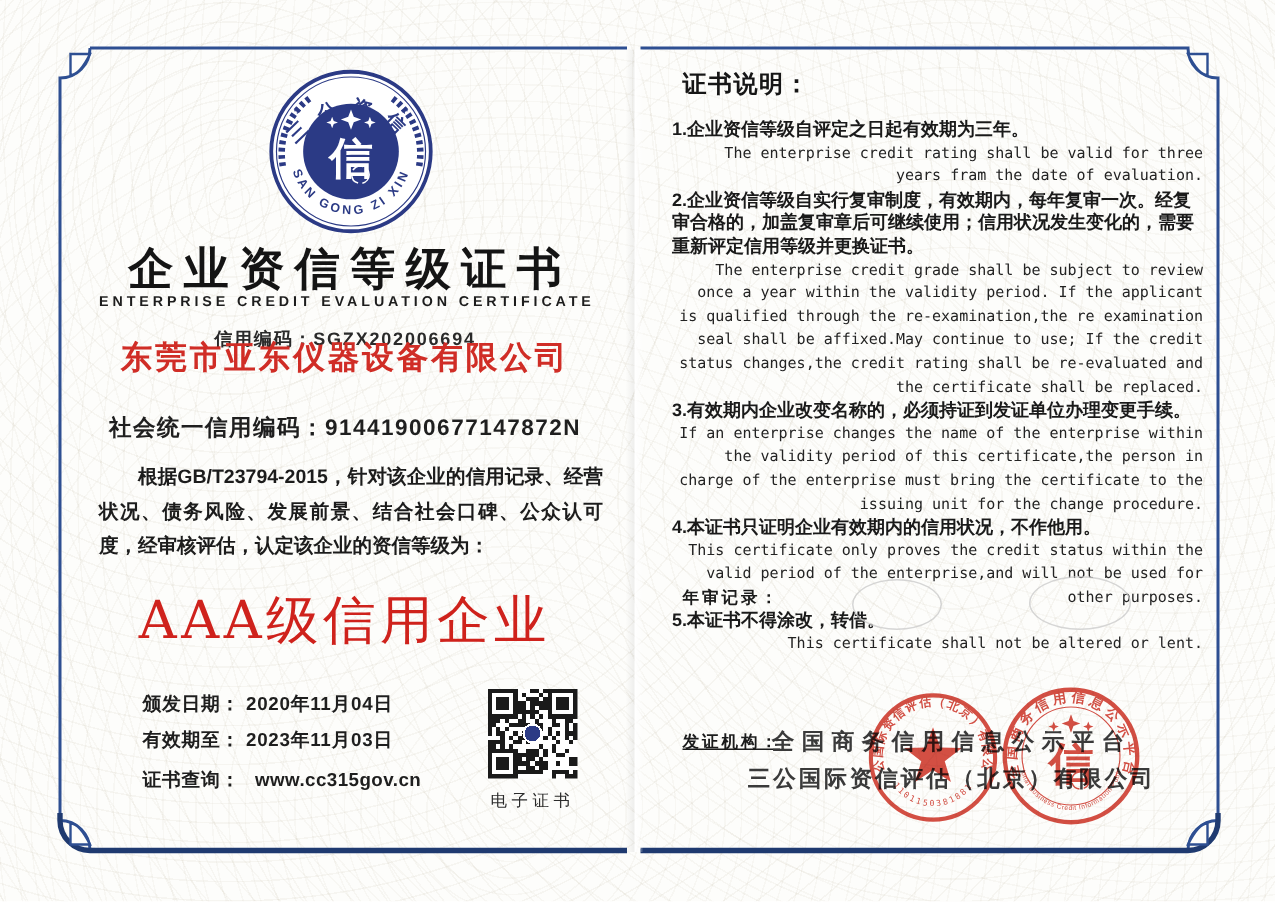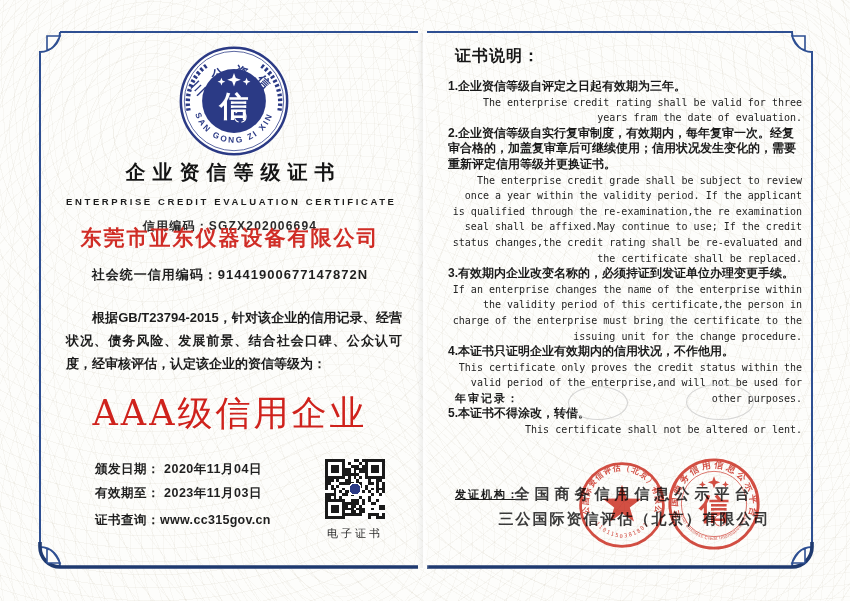--- a/index.html
+++ b/index.html
@@ -11,33 +11,33 @@
       repeating-radial-gradient(circle at 75% 55%, rgba(185,175,150,0.09) 0 1px, transparent 1px 15px),
       repeating-radial-gradient(circle at 40% 90%, rgba(185,175,150,0.08) 0 1px, transparent 1px 11px),
       repeating-radial-gradient(circle at 92% 10%, rgba(185,175,150,0.08) 0 1px, transparent 1px 12px);}
   .abs{position:absolute;}
   .frame{left:0;top:0;width:850px;height:601px;pointer-events:none;}
   .fold{left:417px;top:33px;width:12px;height:535px;
     background:linear-gradient(90deg,transparent,rgba(120,120,120,0.10) 45%,rgba(255,255,255,0.9) 55%,transparent);}
   
   .lp-center{left:40px;width:380px;text-align:center;}
   .cert-title{top:159px;font-family:"DejaVu Serif","Liberation Serif",serif;font-weight:900;
-    font-size:20px;letter-spacing:7px;text-indent:7px;color:#141414;}
+    font-size:30px;letter-spacing:7px;text-indent:7px;color:#141414;}
   .cert-title-en{top:196px;font-size:9.5px;font-weight:700;letter-spacing:2.6px;text-indent:2.6px;color:#1d1d1d;}
   .credit-code{top:218px;font-size:12px;font-weight:700;letter-spacing:1.2px;color:#2a2a2a;}
   .company{top:224px;font-size:21px;font-weight:800;letter-spacing:2px;color:#d02d26;}
-  .unified{top:266px;font-size:13px;font-weight:700;letter-spacing:1px;color:#1f1f1f;}
+  .unified{top:276px;font-size:15px;font-weight:700;letter-spacing:1px;color:#1f1f1f;}
   .body-par{left:62px;width:336px;top:302px;font-size:13px;font-weight:600;line-height:23px;
     text-align:justify;text-indent:2em;color:#1c1c1c;}
   .rating{top:390px;font-family:"DejaVu Serif","Liberation Serif",serif;
     font-size:35px;font-weight:400;letter-spacing:3px;color:#cf221c;}
   .meta{left:95px;font-size:12.5px;font-weight:700;color:#1e1e1e;letter-spacing:0.5px;text-align:right;}
   .meta .v{margin-left:4px;}
   .m1{top:461px;} .m2{top:485px;} .m3{top:512px;font-weight:700;}
-  .m3 .v{font-weight:600;margin-left:0;letter-spacing:0.3px;}
+  .m3 .v{font-weight:600;margin-left:10px;letter-spacing:0.3px;}
   .qr{left:325px;top:459px;width:60px;height:60px;}
   .qr-caption{left:311px;top:526px;width:88px;text-align:center;
     font-family:"DejaVu Serif","Liberation Serif",serif;font-size:11px;letter-spacing:3px;color:#2b2b2b;}
   
   .heading{left:455px;top:46px;font-size:16px;font-weight:700;letter-spacing:1px;color:#161616;}
   .clauses{left:448px;top:79px;width:354px;}
   .clauses p{margin:0;}
   .clauses .zh{font-size:12px;font-weight:700;line-height:15.6px;color:#1a1a1a;}
   .clauses .en{font-family:"DejaVu Sans Mono","Liberation Mono",monospace;
     font-size:10px;line-height:15.6px;color:#232323;text-align:right;}

